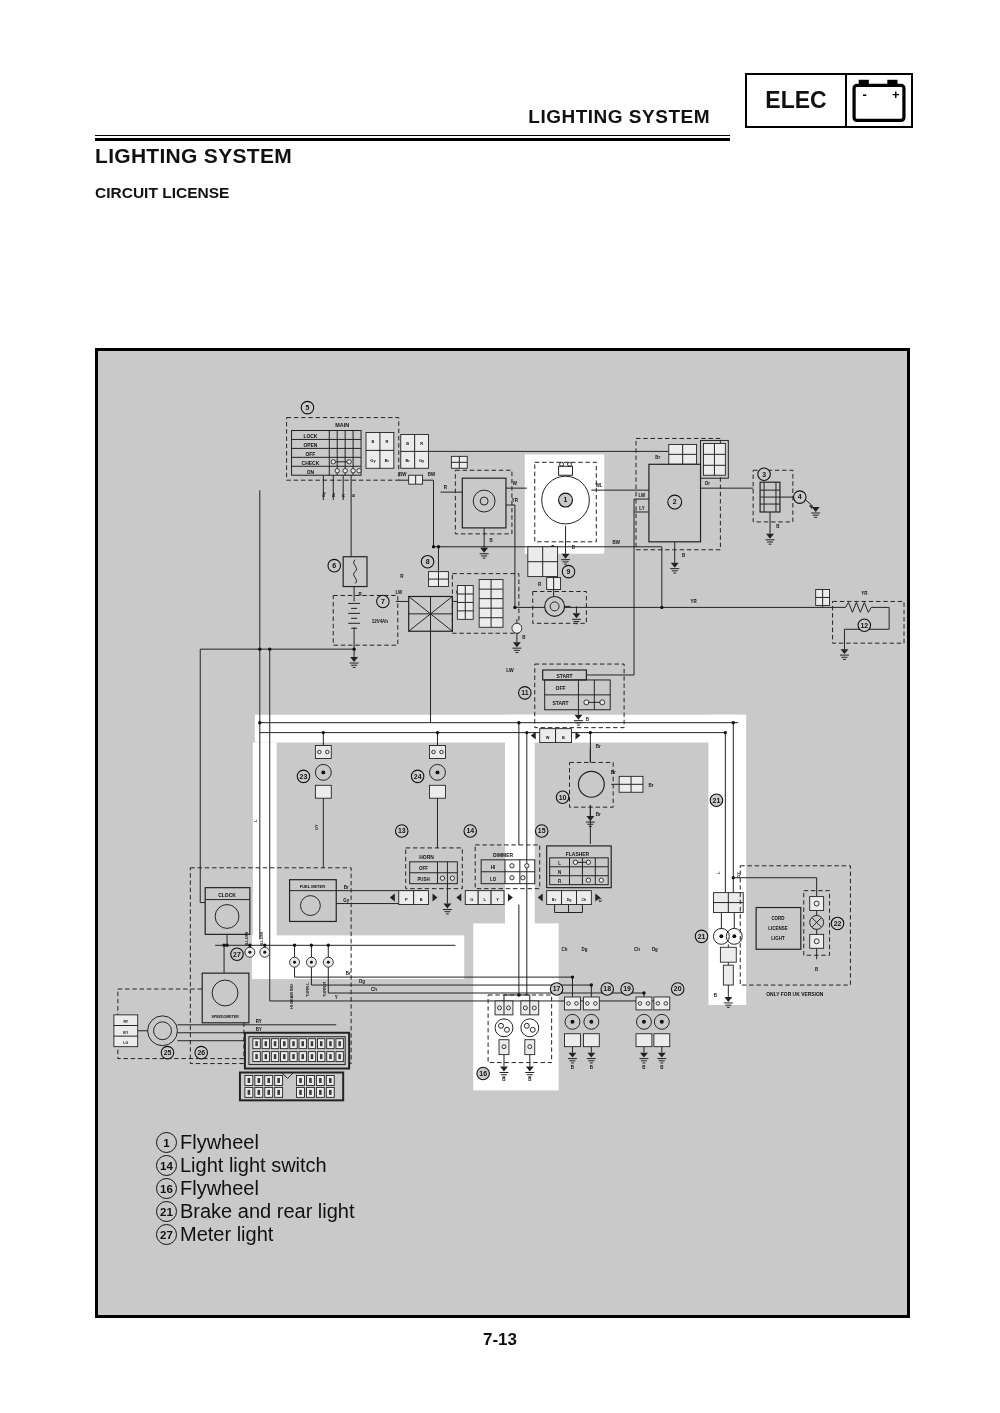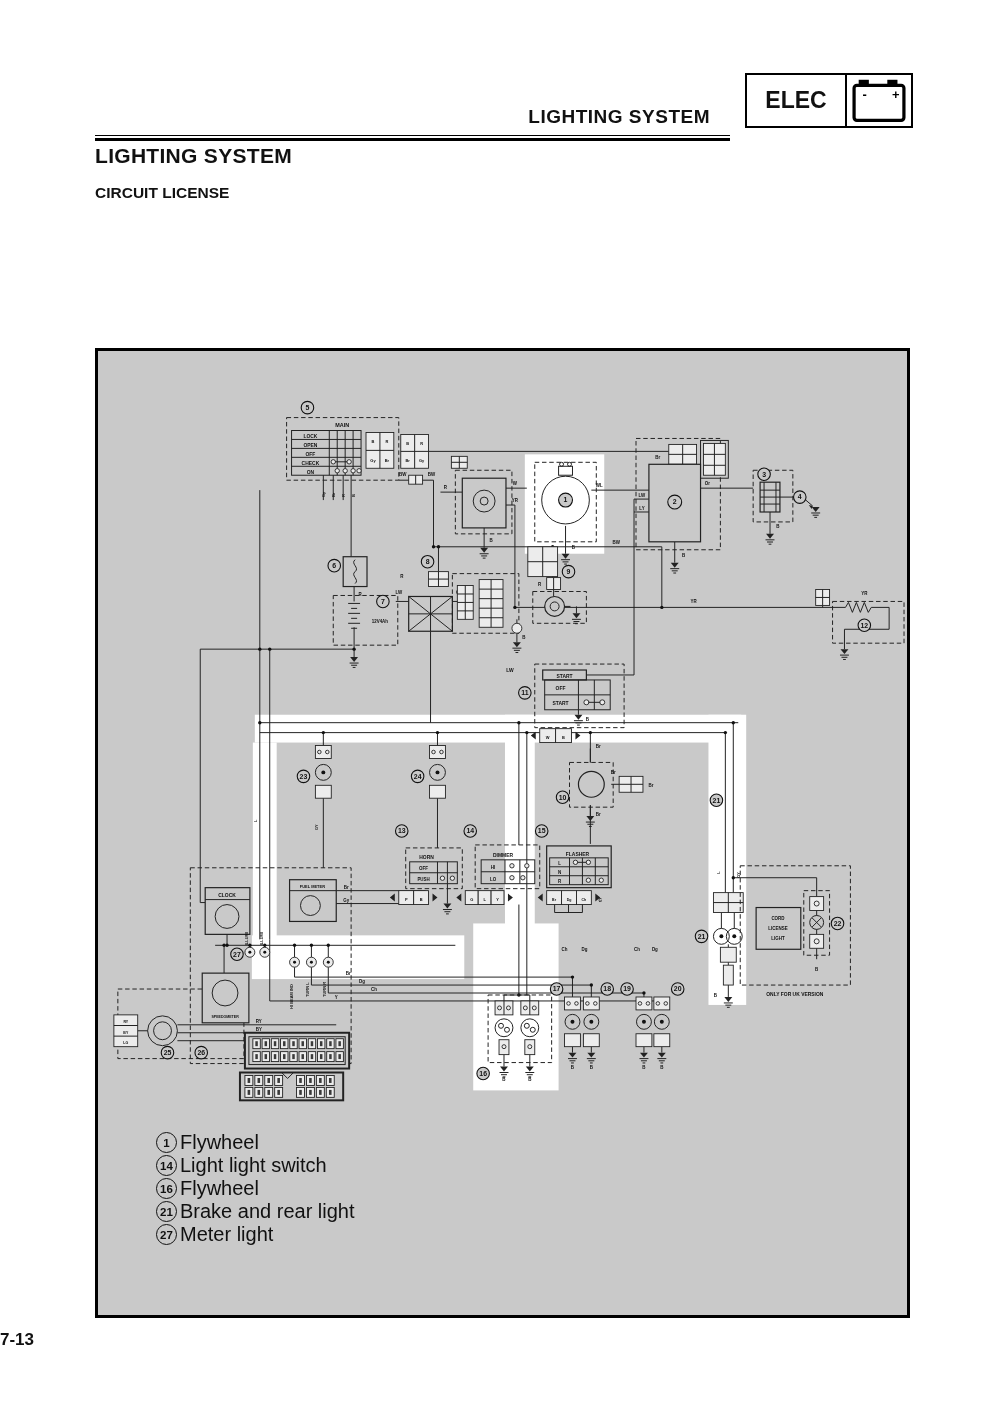--- a/index.html
+++ b/index.html
@@ -11,21 +11,21 @@
   .elec-cell{flex:1;display:flex;align-items:center;justify-content:center;font-size:23px;font-weight:bold;}
   .batt-cell{width:64px;border-left:2.5px solid #000;display:flex;align-items:center;justify-content:center;}
   .sec-title{position:absolute;left:95px;top:144px;font-size:21px;font-weight:bold;letter-spacing:.3px;}
   .sub-title{position:absolute;left:95px;top:184px;font-size:15.5px;font-weight:bold;}
   .panel{position:absolute;left:95px;top:348px;width:809px;height:964px;border:3px solid #000;background:#c9c9c9;box-sizing:content-box;}
   .panel svg{position:absolute;left:0;top:0;}
   .legend{position:absolute;left:58px;top:780px;}
   .legend-row{display:flex;align-items:center;height:23px;}
   .lnum{width:21px;height:21px;border:1.7px solid #111;border-radius:50%;display:flex;align-items:center;justify-content:center;font-size:11.5px;font-weight:bold;box-sizing:border-box;}
   .ltext{margin-left:3px;font-size:20px;}
-  .pageno{position:absolute;left:0;top:1330px;width:1000px;font-size:17px;font-weight:bold;}
+  .pageno{position:absolute;left:0;top:1330px;width:1000px;text-align:center;font-size:17px;font-weight:bold;}
   
   .w{stroke:#222;stroke-width:1;fill:none;}
   .d{stroke-dasharray:4.5 2.8;}
   .bx{fill:#c9c9c9;stroke:#222;stroke-width:1.2;}
   .wh{fill:#fff;}
   .cl{fill:#ececec;stroke:#222;stroke-width:.9;}
   .pk{fill:#3a3a3a;}
   .jd{fill:#111;}
   .cc{fill:#ececec;stroke:#222;stroke-width:.9;}
   .t{font-family:"Liberation Sans",sans-serif;font-weight:bold;fill:#111;}

